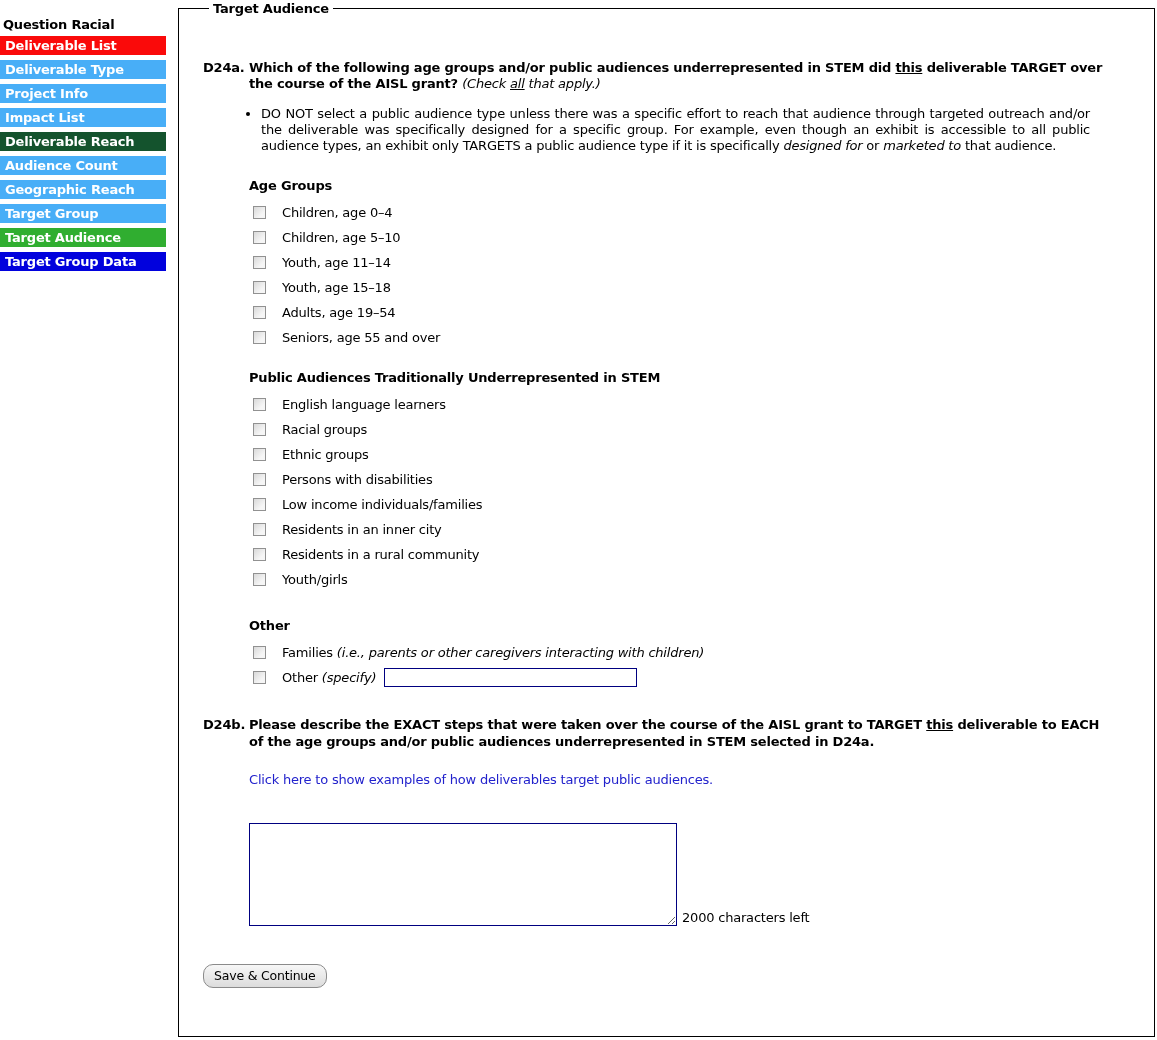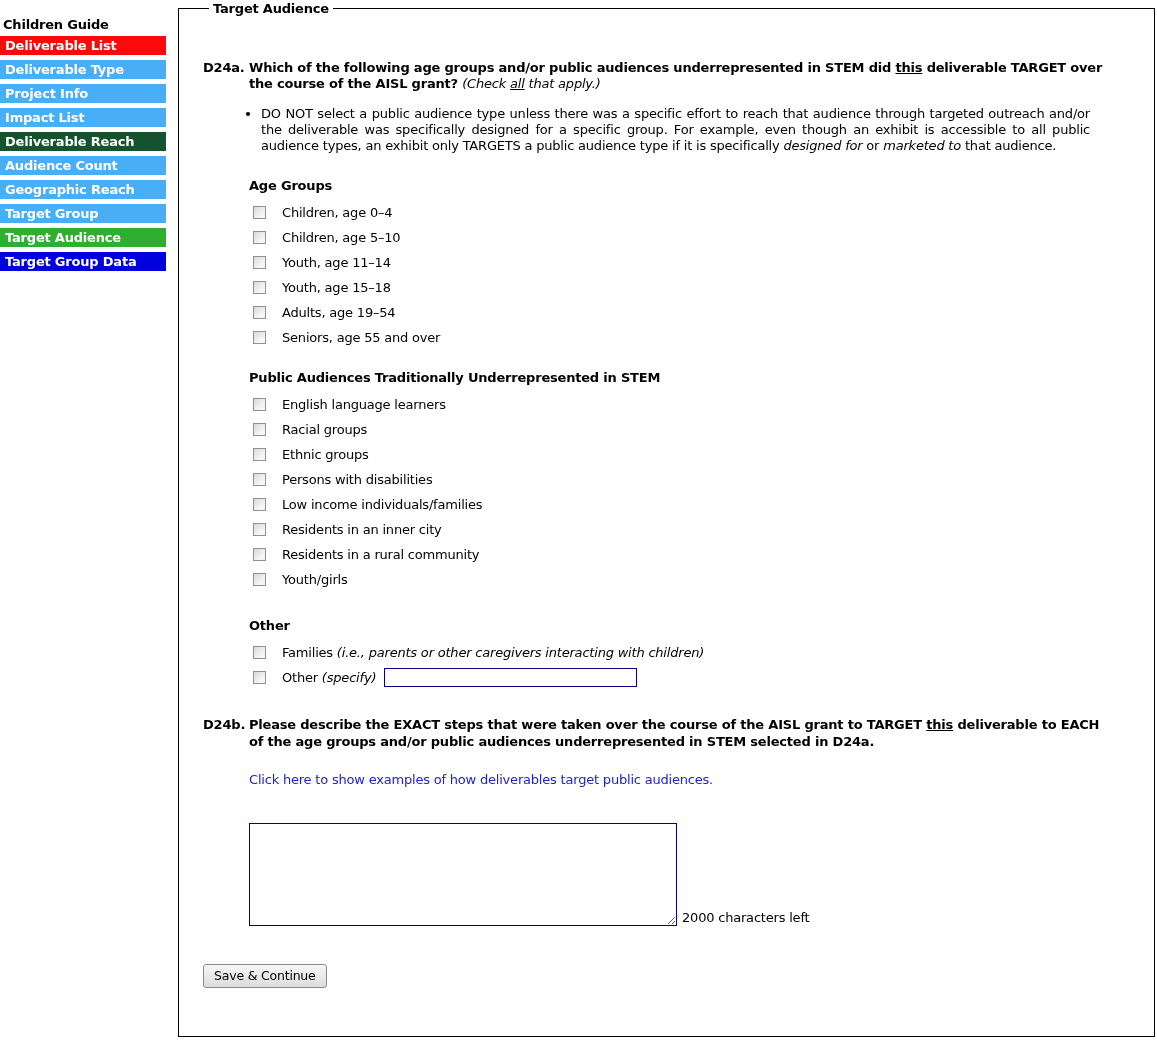--- a/index.html
+++ b/index.html
@@ -71,31 +71,31 @@
   textarea.answer {
     width: 428px; height: 103px;
     border: 1px solid #000080; resize: both;
     font-family: inherit; font-size: 13px; outline: none; padding: 2px;
   }
   .chars-left { margin-left: 5px; margin-bottom: 1px; white-space: nowrap; }
 
   button.save {
     margin-top: 34px; padding: 3px 10px 4px 10px;
     font-family: inherit; font-size: 12.5px; letter-spacing: -0.2px;
-    color: #000; border: 1px solid #8b8b8b; border-radius: 3px;
+    color: #000; border: 1px solid #8b8b8b; border-radius: 10px;
     background: linear-gradient(#f7f7f7, #dcdcdc); cursor: pointer;
   }
 </style>
 </head>
 <body>
 
 <div class="app">
 
   <aside class="sidebar">
-    <div class="sb-title">Children Guide</div>
+    <div class="sb-title">Question Racial</div>
     <nav>
 
     <a class="sb-item" style="background: rgb(250, 10, 10);">Deliverable List</a>
         <a class="sb-item" style="background: rgb(72, 174, 247);">Deliverable Type</a>
         <a class="sb-item" style="background: rgb(72, 174, 247);">Project Info</a>
         <a class="sb-item" style="background: rgb(72, 174, 247);">Impact List</a>
         <a class="sb-item" style="background: #14532d;">Deliverable Reach</a>
         <a class="sb-item" style="background: rgb(72, 174, 247);">Audience Count</a>
         <a class="sb-item" style="background: rgb(72, 174, 247);">Geographic Reach</a>
         <a class="sb-item" style="background: rgb(72, 174, 247);">Target Group</a>

